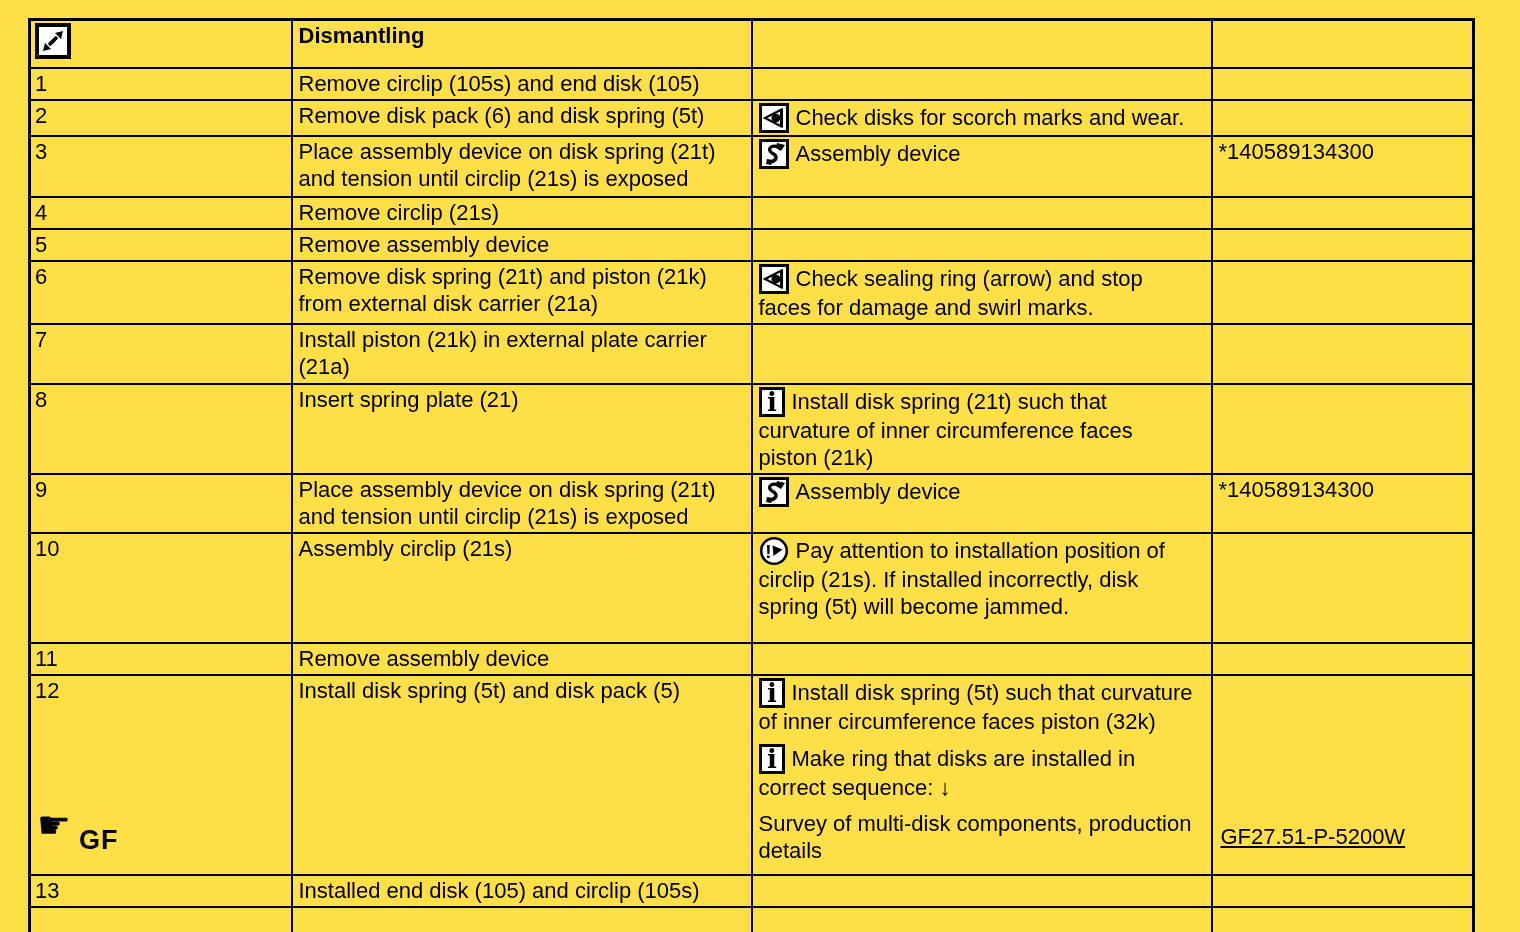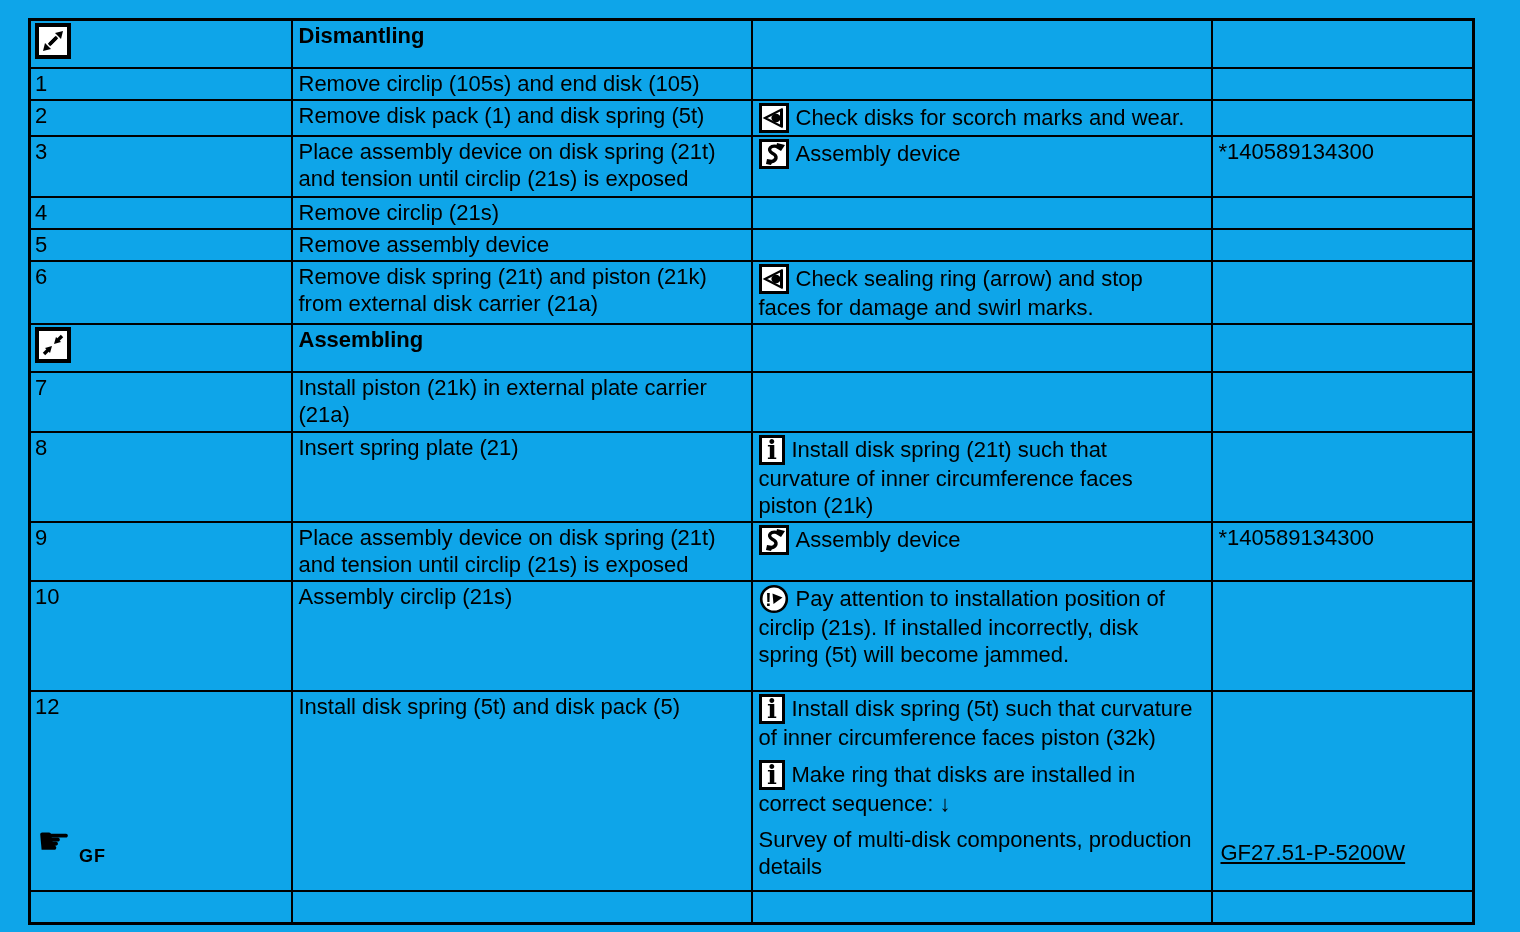--- a/index.html
+++ b/index.html
@@ -1,33 +1,33 @@
 <!DOCTYPE html>
 <html><head>
 <meta charset="utf-8">
 <style>
   html,body{margin:0;padding:0;background:#ffffff;}
-  .page{position:relative;width:1520px;height:932px;background:#0ea5e9;color:#000;
+  .page{position:relative;width:1520px;height:932px;background:#fde047;color:#000;
         font-family:"Liberation Sans",sans-serif;}
   table.proc{position:absolute;left:28px;top:18px;width:1444px;
              border-collapse:collapse;table-layout:fixed;border:3px solid #000;}
   td{border:2px solid #000;vertical-align:top;padding:1px 6px 2px 6px;
      font-size:22px;line-height:27px;overflow:hidden;word-wrap:break-word;}
   tr.sec td{font-weight:bold;}
   td.numcell{padding-left:4px;}
   .secicon{display:inline-block;width:36px;height:36px;margin:1px 0 0 0;}
   .iconbox{display:inline-block;vertical-align:-8px;margin-right:7px;}
   .note{margin:1px 8px 9px 0;}
   .note:last-child{margin-bottom:0;}
   .plainnote{margin:1px 0 8px 0;}
   td.rel{position:relative;}
   .gf-marker{position:absolute;left:6px;bottom:20px;display:flex;align-items:center;}
   .hand{font-size:38px;line-height:36px;}
   .hand::before{content:"\261B";}
-  .gf-label{font-weight:bold;font-size:18px;margin-left:8px;letter-spacing:1px;margin-top:32px;}
+  .gf-label{font-weight:bold;font-size:27px;margin-left:8px;letter-spacing:1px;margin-top:32px;}
   .ref-bottom{position:absolute;left:8px;bottom:24px;white-space:nowrap;text-decoration:underline;}
 </style>
 </head>
 <body>
 
 <svg width="0" height="0" style="position:absolute">
   <defs>
     <g id="g-dismantle">
       <rect x="2" y="2" width="32" height="32" fill="#fff" stroke="#000" stroke-width="4"></rect>
       <line x1="15" y1="21" x2="22" y2="14" stroke="#000" stroke-width="3.4"></line>
@@ -89,21 +89,21 @@
 
   <tr style="height:32px">
     <td class="numcell"><span>1</span></td>
     <td><span>Remove circlip (105s) and end disk (105)</span></td>
     <td></td>
     <td></td>
   </tr>
 
   <tr style="height:35px">
     <td class="numcell"><span>2</span></td>
-    <td><span>Remove disk pack (1) and disk spring (5t)</span></td>
+    <td><span>Remove disk pack (6) and disk spring (5t)</span></td>
     <td>
       <div class="note">
         <svg class="iconbox" width="30" height="30" viewBox="0 0 30 30">
                 <use href="#g-check"></use>
               </svg><span>Check disks for scorch marks and wear.</span>
       </div>
     </td>
     <td></td>
   </tr>
 
@@ -140,30 +140,20 @@
     <td>
       <div class="note">
         <svg class="iconbox" width="30" height="30" viewBox="0 0 30 30">
                 <use href="#g-check"></use>
               </svg><span>Check sealing ring (arrow) and stop faces for damage and swirl marks.</span>
       </div>
     </td>
     <td></td>
   </tr>
 
-  <tr class="sec" style="height:36px">
-    <td class="numcell">
-      <svg class="secicon" viewBox="0 0 36 36">
-              <use href="#g-assemble"></use>
-            </svg>
-    </td>
-    <td><span>Assembling</span></td>
-    <td></td>
-    <td></td>
-  </tr>
 
   <tr style="height:60px">
     <td class="numcell"><span>7</span></td>
     <td><span>Install piston (21k) in external plate carrier (21a)</span></td>
     <td></td>
     <td></td>
   </tr>
 
   <tr style="height:86px">
     <td class="numcell"><span>8</span></td>
@@ -197,20 +187,26 @@
     <td>
       <div class="note">
         <svg class="iconbox" width="30" height="30" viewBox="0 0 30 30">
                 <use href="#g-attention"></use>
               </svg><span>Pay attention to installation position of circlip (21s). If installed incorrectly, disk spring (5t) will become jammed.</span>
       </div>
     </td>
     <td></td>
   </tr>
 
+  <tr style="height:31px">
+    <td class="numcell"><span>11</span></td>
+    <td><span>Remove assembly device</span></td>
+    <td></td>
+    <td></td>
+  </tr>
 
   <tr style="height:181px">
     <td class="numcell rel">
       <span>12</span>
       <div class="gf-marker">
         <span class="hand"></span>
         <span class="gf-label">GF</span>
       </div>
     </td>
     <td><span>Install disk spring (5t) and disk pack (5)</span></td>
@@ -227,20 +223,26 @@
       </div>
       <div class="plainnote">
         <span>Survey of multi-disk components, production details</span>
       </div>
     </td>
     <td class="rel">
       <div class="ref-bottom">GF27.51-P-5200W</div>
     </td>
   </tr>
 
+  <tr style="height:32px">
+    <td class="numcell"><span>13</span></td>
+    <td><span>Installed end disk (105) and circlip (105s)</span></td>
+    <td></td>
+    <td></td>
+  </tr>
 
   <tr style="height:32px">
     <td class="numcell"></td>
     <td></td>
     <td></td>
     <td></td>
   </tr>
 
 </tbody>
     </table>

